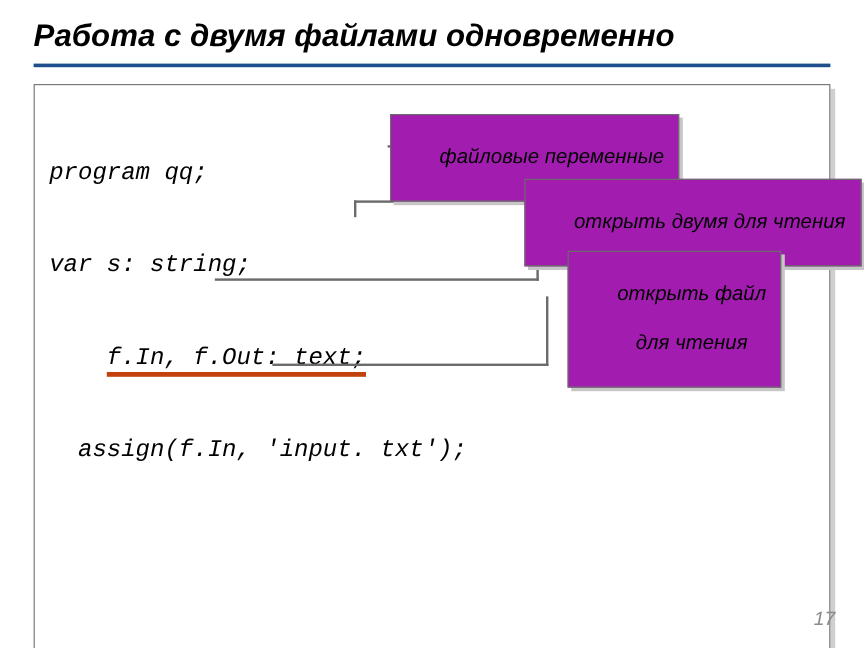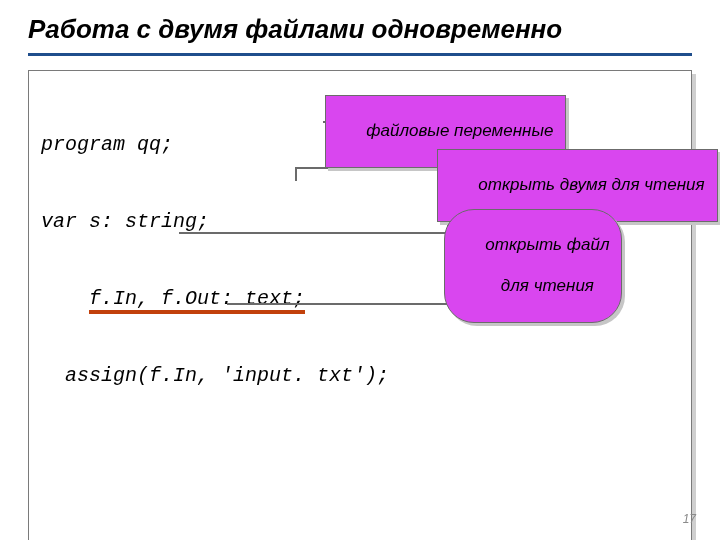--- a/index.html
+++ b/index.html
@@ -16,41 +16,41 @@
     font-family: "Courier New", monospace;
     font-size: 20px;
     line-height: 1.28;
     color: #000;
     white-space: pre;
   }
   .code-line { white-space: pre; }
   .underline { border-bottom: 4px solid #c2410c; padding-bottom: 0px; }
   .callout {
     position: absolute;
-    background: #d946ef;
+    background: #a21caf;
     border: 1px solid #6b6b6b;
     box-shadow: 3px 3px 0 #c6c6c6;
     font-family: Arial, sans-serif;
     font-size: 17px;
     line-height: 1.2;
     color: #000;
     padding: 5px 12px;
     text-align: center;
     z-index: 5;
   }
   .leader {
     position: absolute;
     background: #6b6b6b;
     z-index: 2;
   }
   .pagenum {
     position: absolute;
     right: 24px;
     bottom: 14px;
-    font-size: 12px;
+    font-size: 16px;
     color: #8a8a8a;
   }
 </style>
 </head>
 <body>
 
 <div class="slide">
 
   <div class="title">Работа с двумя файлами одновременно</div>
   <hr class="title-rule">
@@ -75,20 +75,20 @@
     
     <div class="leader" style="left:150px; top:161px; width:270px; height:2px;"></div>
     <div class="leader" style="left:418px; top:103px; width:2px; height:60px;"></div>
     <div class="callout" style="left:408px; top:78px;">
       <span>открыть двумя для чтения</span>
     </div>
 
     
     <div class="leader" style="left:198px; top:232px; width:230px; height:2px;"></div>
     <div class="leader" style="left:426px; top:176px; width:2px; height:58px;"></div>
-    <div class="callout" style="left:415px; top:138px;border-radius:30px;">
+    <div class="callout" style="left:444px; top:138px;">
       <span>открыть файл</span><br>
       <span>для чтения</span>
     </div>
   </div>
 
   <div class="pagenum">17</div>
 </div>
 
 </body></html>

